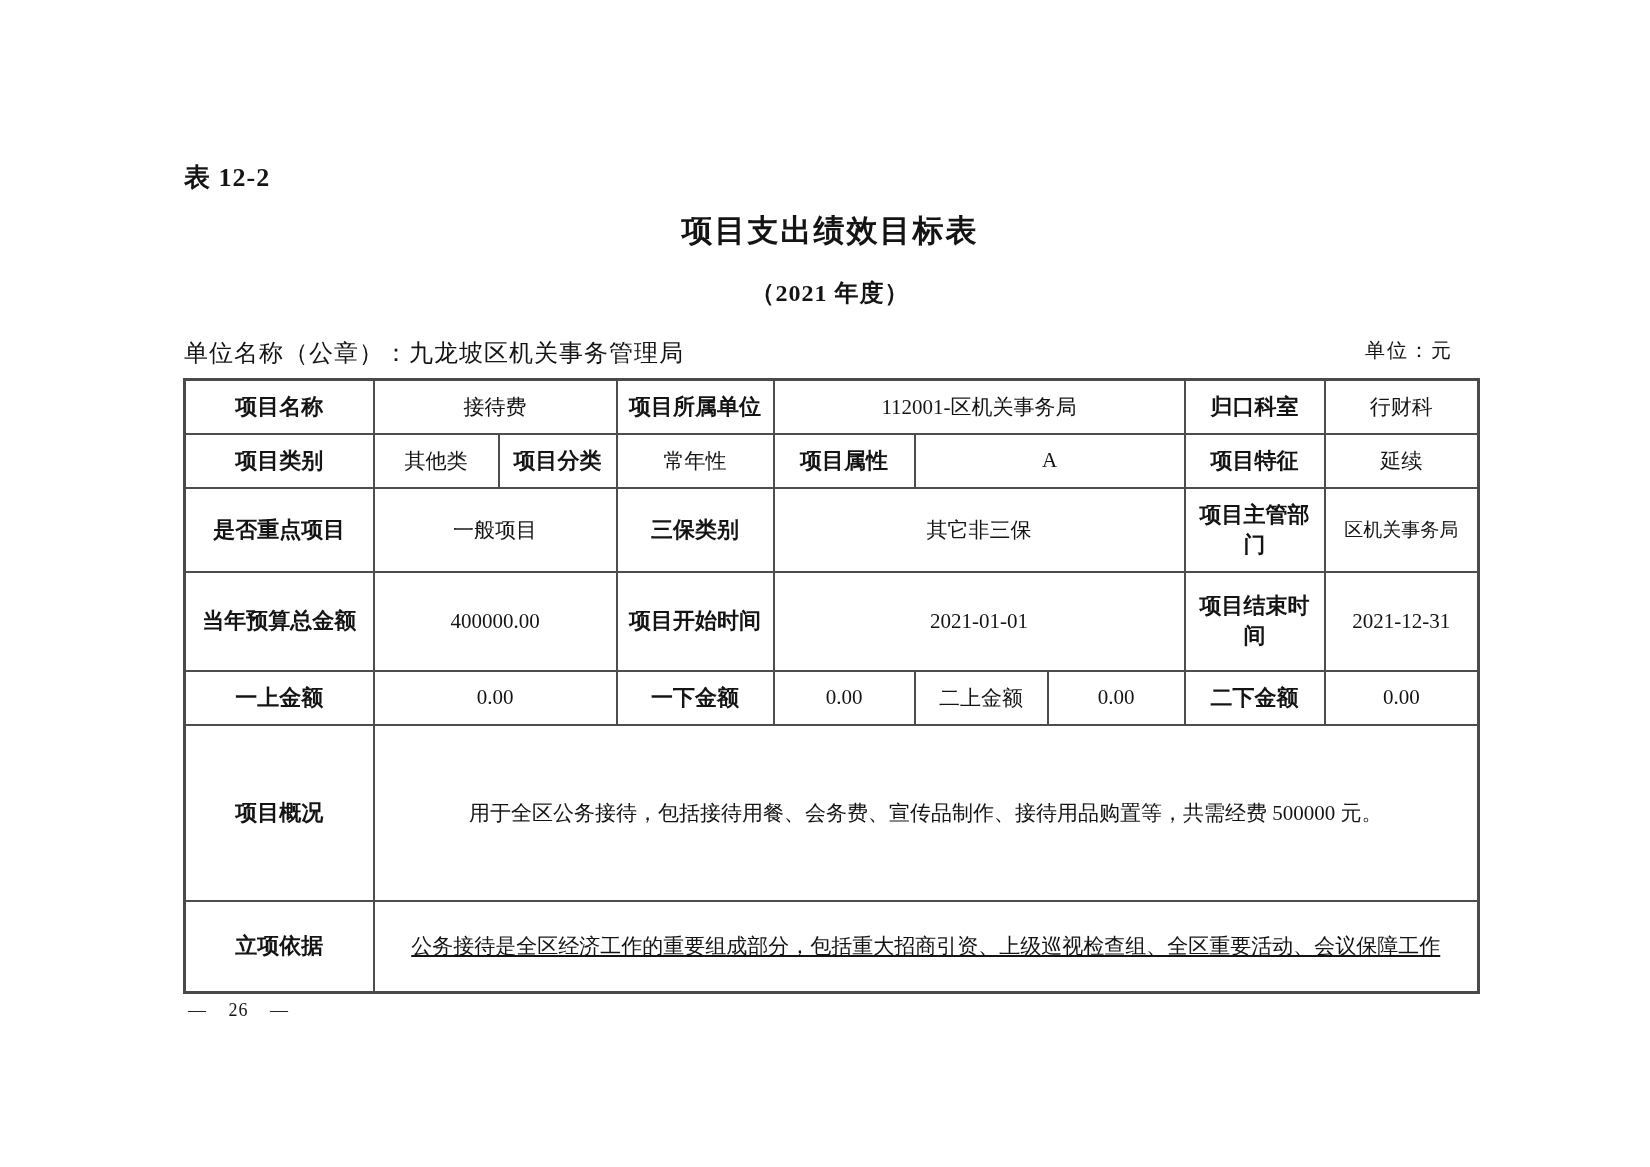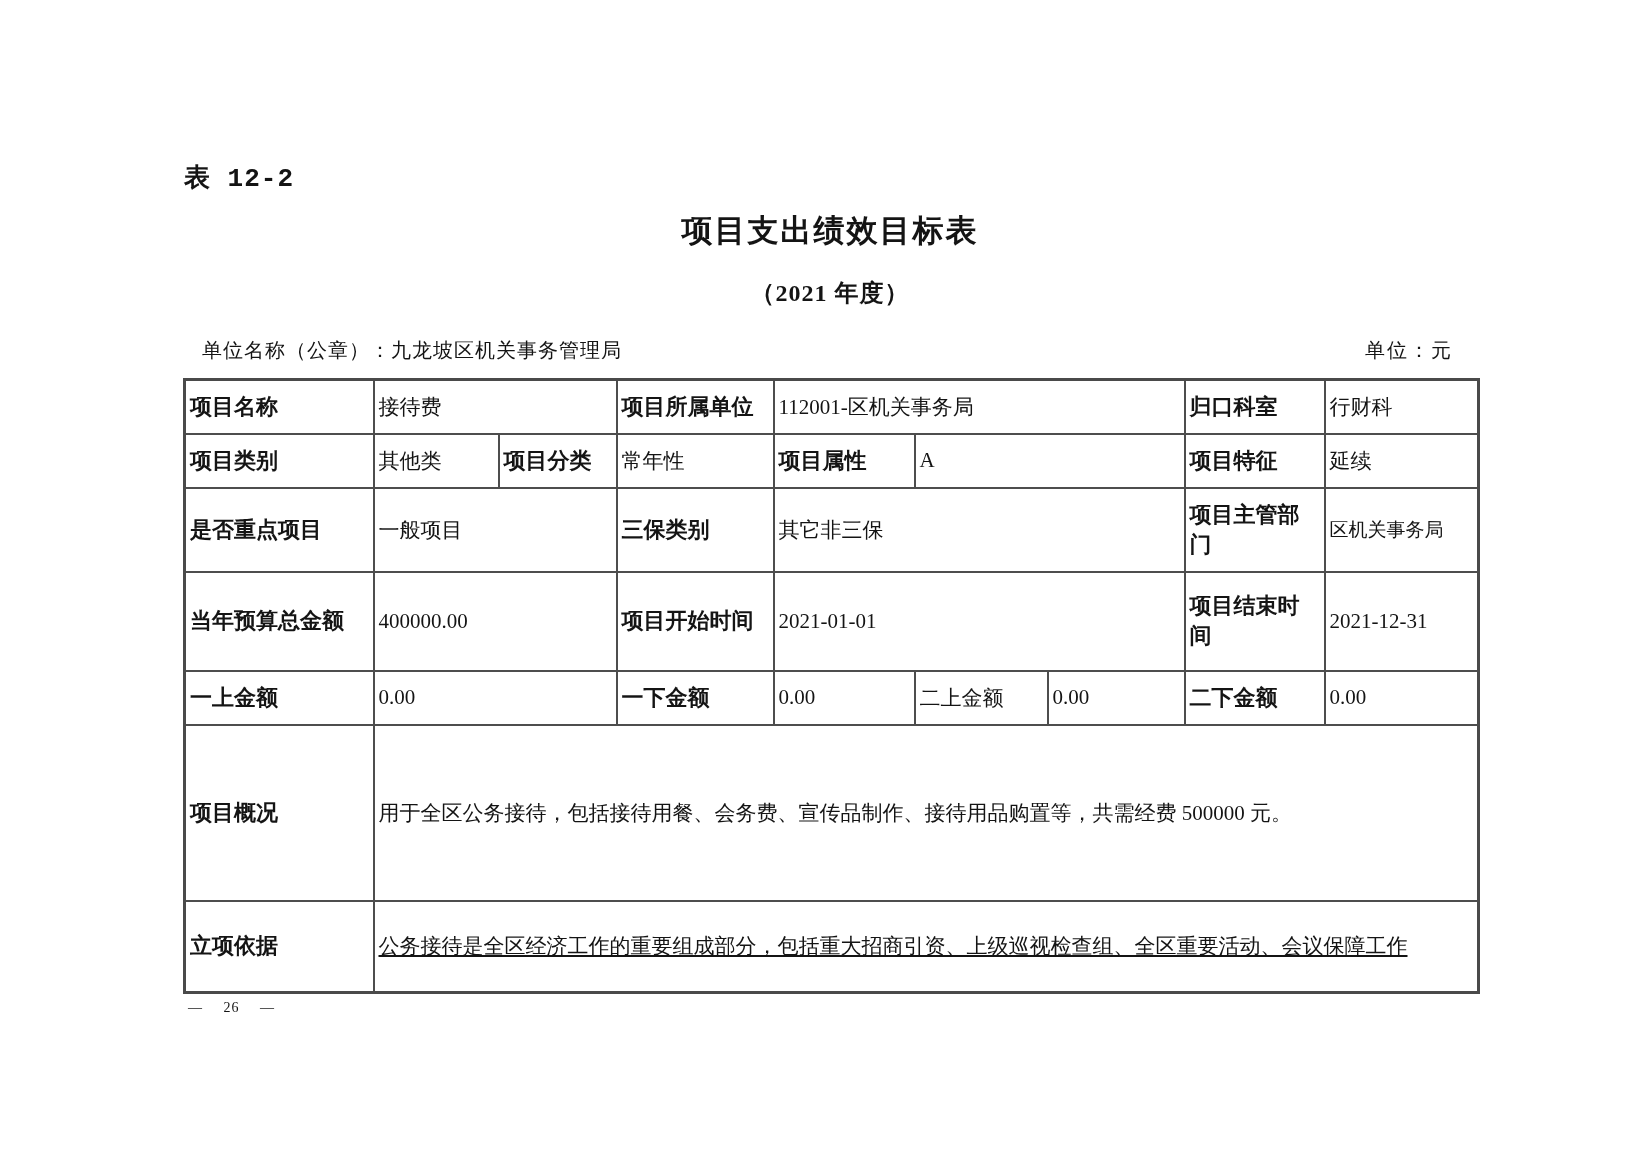--- a/index.html
+++ b/index.html
@@ -6,68 +6,69 @@
   .page{
     position:relative;
     width:1650px;height:1167px;
     background:#ffffff;
     font-family:"Liberation Serif","DejaVu Serif",serif;
     color:#141414;
     overflow:hidden;
   }
   .hd-label{
     position:absolute;left:184px;top:160px;
-    font-family:Liberation Mono, monospace;
+    font-family:Liberation Serif, serif;
     font-weight:700;font-size:26px;letter-spacing:1px;
   }
   .doc-title{
     position:absolute;left:183px;top:210px;width:1294px;
     text-align:center;
     font-family:"Liberation Sans","DejaVu Sans",sans-serif;
     font-weight:700;font-size:31px;letter-spacing:2px;
   }
   .doc-subtitle{
     position:absolute;left:183px;top:277px;width:1294px;
     text-align:center;
     font-weight:700;font-size:24px;letter-spacing:1px;
   }
   .org-line{
     position:absolute;left:184px;top:337px;
-    font-size:20px;letter-spacing:1px;margin-left:18px;
+    font-size:24px;letter-spacing:1px;
   }
   .unit-line{
     position:absolute;right:197px;top:337px;
     font-size:20px;letter-spacing:2px;
   }
   table.perf{
     position:absolute;left:183px;top:378px;
     width:1294px;
     border-collapse:collapse;
     table-layout:fixed;
     border:3px solid #4a4a4a;
   }
   table.perf td{
     border:2px solid #4d4d4d;
+    text-align:center;
     vertical-align:middle;
     padding:2px 4px;
     overflow:hidden;
   }
   td.lbl{
     font-family:"Liberation Sans","DejaVu Sans",sans-serif;
     font-weight:700;font-size:22px;
   }
   td.val{
     font-family:"Liberation Serif","DejaVu Serif",serif;
     font-weight:400;font-size:21px;
   }
   td.lbl-left{text-align:left;padding-left:7px;}
   td.content-left{text-align:left;padding-left:6px;font-size:21px;text-decoration:underline;}
   .pageno{
     position:absolute;left:188px;top:1000px;
-    font-size:14px;word-spacing:16px;letter-spacing:1px;
+    font-size:18px;word-spacing:16px;letter-spacing:1px;
   }
 </style>
 </head>
 <body>
 
 <div class="page">
 
   <div class="hd-label">表 12-2</div>
   <div class="doc-title">项目支出绩效目标表</div>
   <div class="doc-subtitle">（2021 年度）</div>

